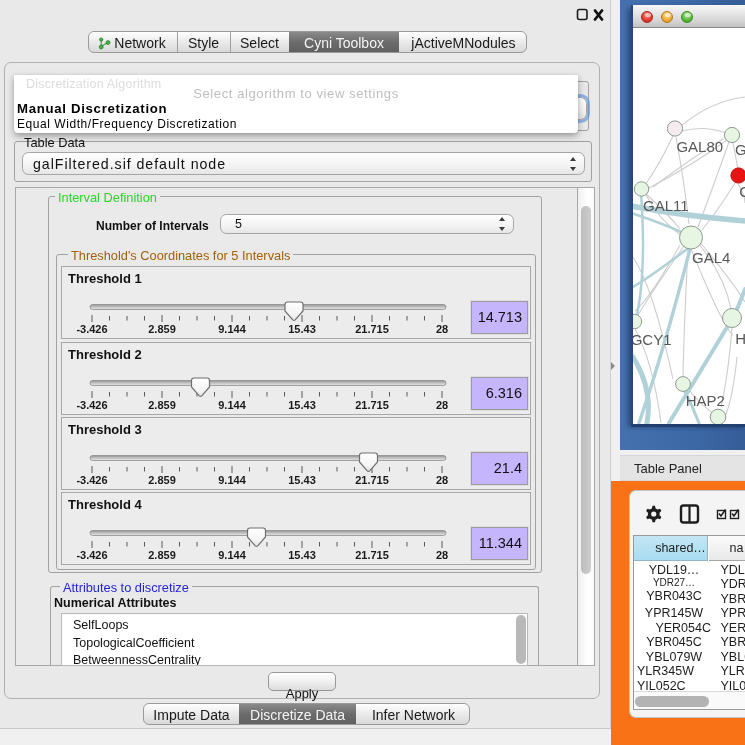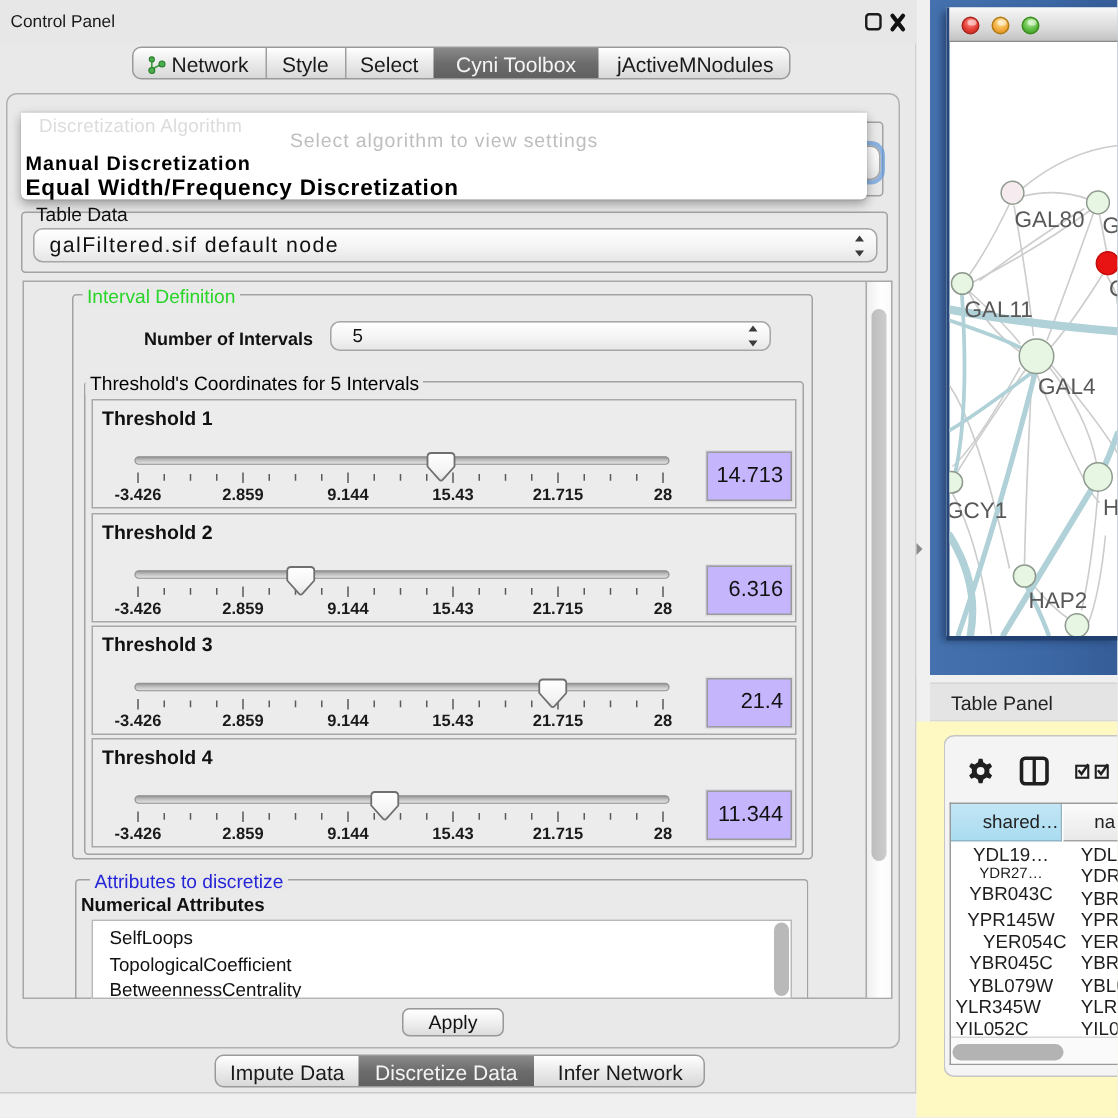--- a/index.html
+++ b/index.html
@@ -40,46 +40,43 @@
 
 
 .sbtrack { position:absolute; background:linear-gradient(90deg,#efefef,#ffffff 60%,#fafafa); border-left:1px solid #a8a8a8; }
 .sbthumb { position:absolute; background:linear-gradient(90deg,#bdbdbd,#cdcdcd); border-radius:5px; }
 
 
 #popup { position:absolute; left:14px; top:75px; width:564px; height:58px; background:#fff; border-radius:0 0 4px 4px; box-shadow:0 3px 7px rgba(0,0,0,0.35), 0 0 1px rgba(0,0,0,0.2); }
 #popup .ghost { position:absolute; left:12px; top:2px; font-size:12.5px; color:#dcdcdc; letter-spacing:0.2px; }
 #popup .r1 { position:absolute; left:0; top:11px; width:100%; text-align:center; font-size:13px; color:#bebec0; letter-spacing:0.6px; }
 #popup .r2 { position:absolute; left:3px; top:26px; font-size:13.2px; font-weight:bold; color:#000; letter-spacing:0.7px; }
-#popup .r3 { position:absolute; left:3px; top:42px; font-size:15px; color:#000; letter-spacing:0.55px;font-weight:bold; }
+#popup .r3 { position:absolute; left:3px; top:42px; font-size:12px; color:#000; letter-spacing:0.55px; }
 
 
 .btn { position:absolute; background:linear-gradient(#ffffff,#f0f0f0 50%,#dcdcdc); border:1px solid #989898; border-radius:5px; font-size:13px; color:#111; text-align:center; }
 
 
 #bluearea { position:absolute; left:611px; top:0; width:134px; height:452px; background:#f0f0f0; }
 #blue { position:absolute; left:9px; top:0; width:125px; height:450px; background:linear-gradient(90deg,#4572ae,#3c68a5 60%,#355d97); }
 #netwin { position:absolute; left:631px; top:5px; width:114px; height:419px; background:#fff; border-left:2px solid #26477b; box-shadow:-3px 3px 5px rgba(10,25,55,0.45); }
 #nettitle { position:absolute; left:0; top:0; width:114px; height:23px; background:linear-gradient(#f8f8f8,#d6d6d6 70%,#c2c2c2); border-bottom:1px solid #8a8a8a; }
 .tl { position:absolute; top:6px; width:12px; height:12px; border-radius:50%; }
 .tl:after { content:""; position:absolute; left:2.5px; top:1px; width:6px; height:3.5px; border-radius:50%; background:rgba(255,255,255,0.5); }
 #netbot { position:absolute; left:631px; top:424px; width:114px; height:3px; background:#21406f; }
 
 #tpbar { position:absolute; left:620px; top:455px; width:125px; height:26px; background:#e4e4e4; border-top:1px solid #d6d6d6; border-bottom:1px solid #d8d8d8; }
 #tpbar span { position:absolute; left:14px; top:5px; font-size:13px; color:#222; }
-#tablearea { position:absolute; left:611px; top:481px; width:134px; height:264px; background:#fef9c3; }
+#tablearea { position:absolute; left:611px; top:481px; width:134px; height:264px; background:#f97316; }
 #twidget { position:absolute; left:18px; top:9px; width:116px; height:228px; background:#f4f4f4; border:1px solid #c6c6c6; border-radius:7px 0 0 7px; border-right:none; }
 </style>
 </head>
 <body>
 
 <div id="leftwin">
-  <div id="titlebar">
-      <span class="t">Control Panel</span>
-    </div>
 
   <svg class="abs" style="left:575px;top:8px" width="32" height="14" viewBox="0 0 32 14">
     <rect x="2.5" y="1.5" width="9.5" height="10" rx="2" fill="none" stroke="#1c1c1c" stroke-width="1.6"></rect>
     <path d="M20 2.5 L27 11.5 M27 2.5 L20 11.5" stroke="#111" stroke-width="2.8" stroke-linecap="round"></path>
   </svg>
 
   <div class="tabbar" style="left:88px;top:31px;width:439px;height:22px">
     <div class="seg" style="left:0;width:88px">
         <span style="padding-left:14px">Network</span>
       </div>
@@ -128,21 +125,21 @@
   <div class="group" style="left:48px;top:196px;width:494px;height:377px">
     <div class="gtitle" style="left:6px;color:#2ad52a">Interval Definition</div>
   </div>
   <div class="abs" style="left:96px;top:219px;font-size:12px;font-weight:bold;color:#111">Number of Intervals</div>
   <div class="combo" style="left:220px;top:214px;width:294px;height:20px">
     <span class="ct" style="left:14px">5</span>
     <div class="arr"></div>
   </div>
 
   <div class="group" style="left:56px;top:254px;width:480px;height:316px">
-    <div class="gtitle" style="left:0;color:#000000">Threshold's Coordinates for 5 Intervals</div>
+    <div class="gtitle" style="left:11px;color:#a16207">Threshold's Coordinates for 5 Intervals</div>
   </div>
 
   <div class="tpanel" style="top:266px">
     <div class="ttitle">Threshold 1</div>
     <svg style="position:absolute;left:0;top:0" width="468" height="71" viewBox="0 0 468 71">
   <defs>
     <linearGradient id="tg1" x1="0" y1="0" x2="0" y2="1">
             <stop offset="0" stop-color="#8f8f8f"></stop>
             <stop offset="0.45" stop-color="#bfbfbf"></stop>
             <stop offset="1" stop-color="#e6e6e6"></stop>
@@ -345,21 +342,21 @@
 
   <div class="group" style="left:50px;top:586px;width:489px;height:80px;border-bottom:none;border-radius:3px 3px 0 0">
     <div class="gtitle" style="left:9px;color:#2525d8">Attributes to discretize</div>
   </div>
   <div class="abs" style="left:54px;top:596px;font-size:12.5px;font-weight:bold;color:#111">Numerical Attributes</div>
   <div class="abs" style="left:61px;top:613px;width:467px;height:53px;background:#fff;border:1px solid #b8b8b8;font-size:12.5px;color:#111;overflow:hidden">
     <div style="padding:3px 0 0 11px;line-height:17.5px">SelfLoops<br>TopologicalCoefficient<br>BetweennessCentrality</div>
   </div>
   <div class="sbthumb" style="left:516px;top:615px;width:10px;height:49px;background:#b9b9b9"></div>
 
-  <div class="btn" style="left:268px;top:672px;width:68px;height:19px;padding-top:1px">Apply</div>
+  <div class="btn" style="left:268px;top:672px;width:68px;height:19px;padding-top:13px">Apply</div>
   <div class="tabbar" style="left:143px;top:703px;width:327px;height:22px">
     <div class="seg" style="left:0;width:95px">
         <span>Impute Data</span>
       </div>
     <div class="seg sel" style="left:95px;width:117px">
         <span>Discretize Data</span>
       </div>
     <div class="seg" style="left:212px;width:115px">
         <span>Infer Network</span>
       </div>

